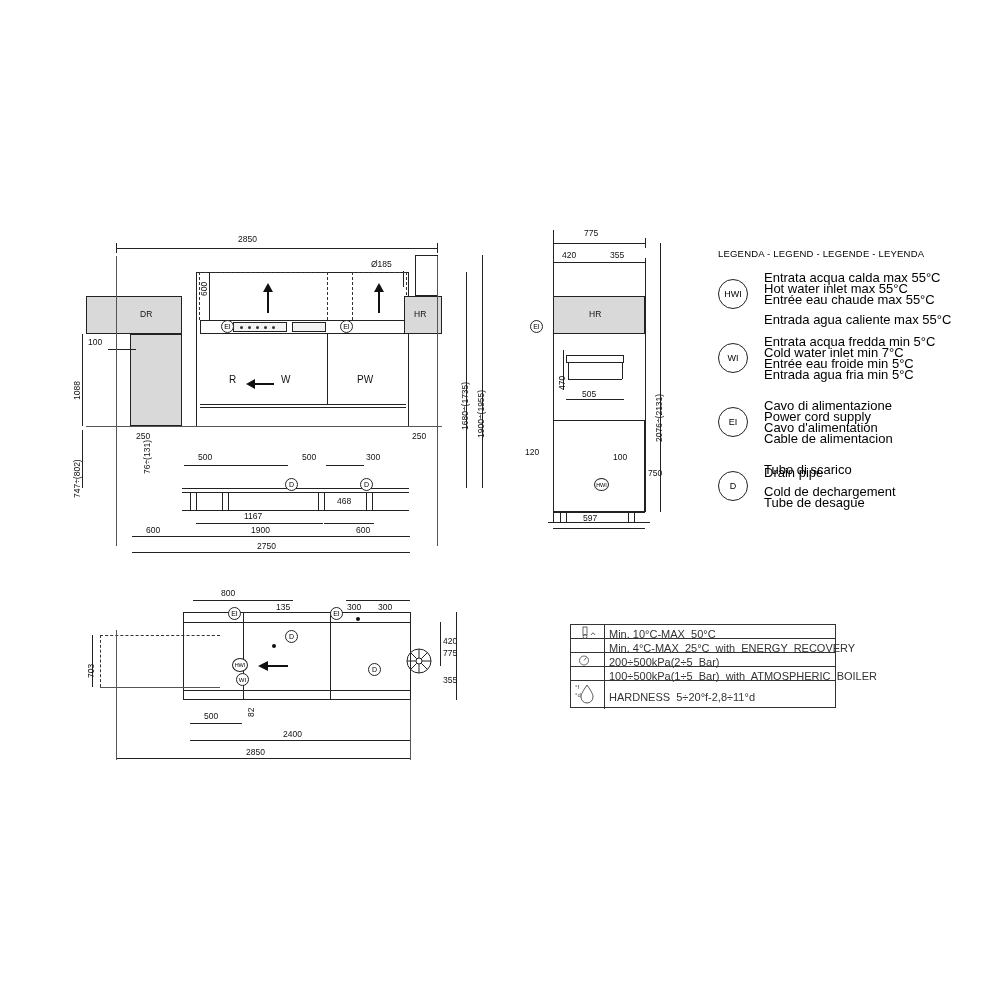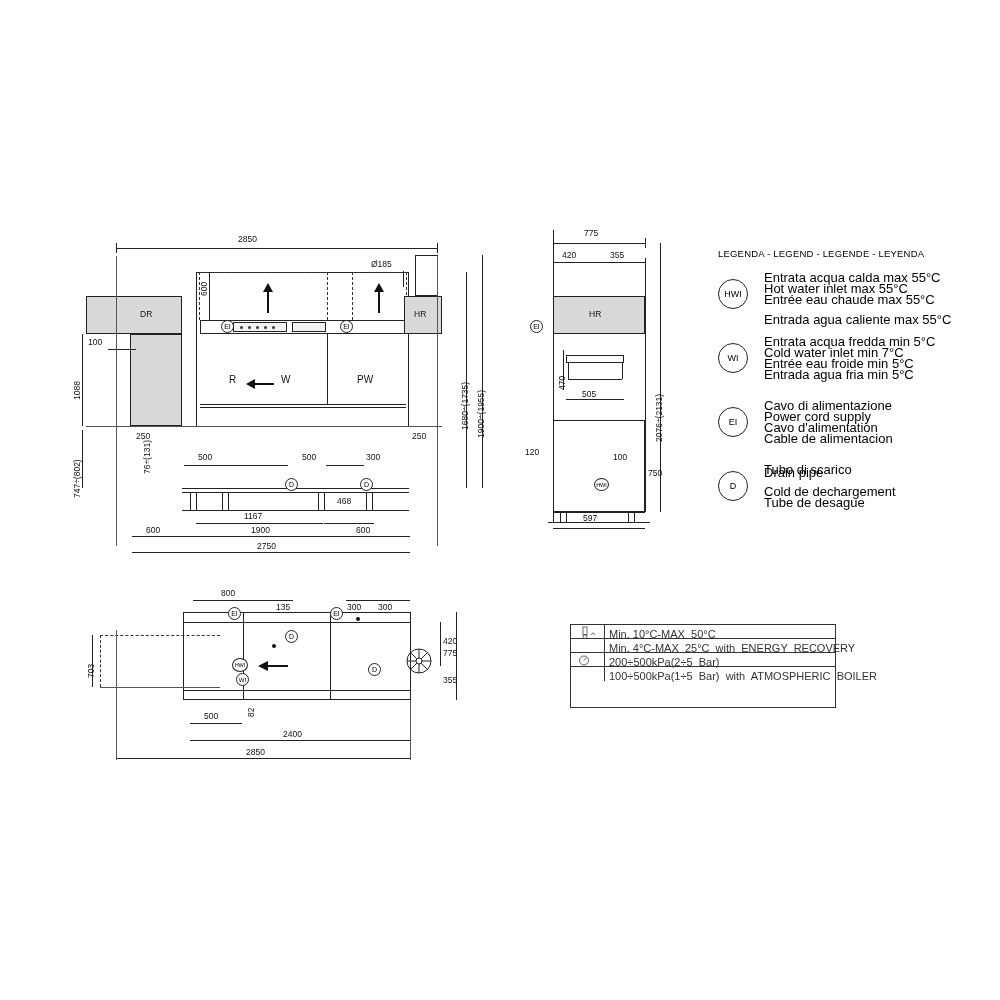--- a/index.html
+++ b/index.html
@@ -338,15 +338,25 @@
           <circle cx="11" cy="6.5" r="4.5" fill="none" stroke="#444" stroke-width="0.8"></circle>
           <line x1="11" y1="6.5" x2="13.5" y2="3.5" stroke="#444" stroke-width="0.8"></line>
         </svg>
       </div>
       <div class="cell" style="left:38px;top:3px;">200÷500kPa(2÷5  Bar)</div>
     </div>
     <div class="row" style="height:14px;">
       <div style="position:absolute;left:0;top:0;width:34px;height:100%;border-right:1px solid #333;box-sizing:border-box;"></div>
       <div class="cell" style="left:38px;top:3px;">100÷500kPa(1÷5  Bar)  with  ATMOSPHERIC  BOILER</div>
     </div>
+    <div class="row" style="height:28px;">
+      <div style="position:absolute;left:0;top:0;width:34px;height:100%;border-right:1px solid #333;box-sizing:border-box;">
+        <svg width="30" height="26" viewBox="0 0 30 26" style="margin:0 2px;">
+          <path d="M14 4 C18 10 20 13 20 16 a6 6 0 0 1 -12 0 c0-3 2-6 6-12 z" fill="none" stroke="#444" stroke-width="0.9"></path>
+          <text x="2" y="8" font-size="6" fill="#444" font-family="Liberation Sans, sans-serif">°f</text>
+          <text x="2" y="16" font-size="6" fill="#444" font-family="Liberation Sans, sans-serif">°d</text>
+        </svg>
+      </div>
+      <div class="cell" style="left:38px;top:10px;">HARDNESS  5÷20°f-2,8÷11°d</div>
+    </div>
   </div>
 
 </div>
 
 </body></html>

